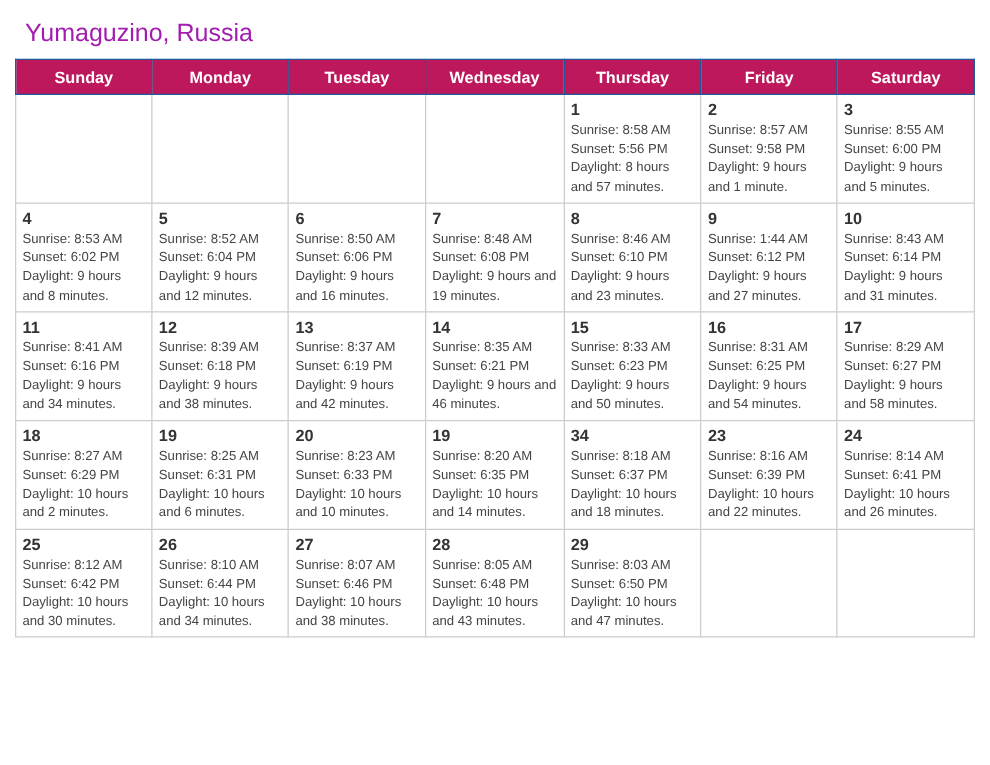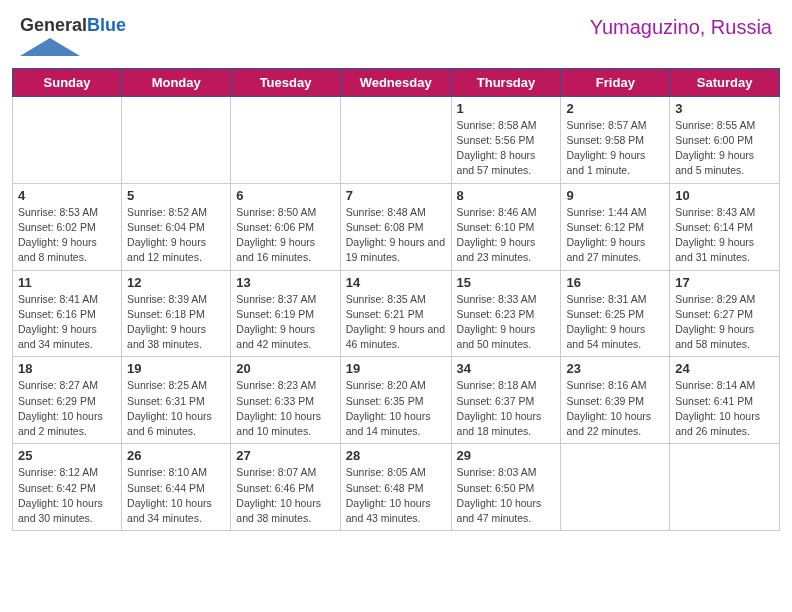--- a/index.html
+++ b/index.html
@@ -80,30 +80,20 @@
       line-height: 1.45;
     }
     tbody tr:nth-child(odd) td {
       background: #fff;
     }
   </style>
 </head>
 <body>
 
 <div class="header">
-  <div class="logo">
-    <div>
-      <div class="logo-text">
-        <span class="logo-general">General</span><span class="logo-blue">Blue</span>
-      </div>
-      <svg width="60" height="18" viewBox="0 0 60 18" style="margin-top:2px;">
-        <polygon points="0,18 30,0 60,18" fill="#2a6db5" opacity="0.85"></polygon>
-      </svg>
-    </div>
-  </div>
   <div class="title-block">
     <div class="location">Yumaguzino, Russia</div>
   </div>
 </div>
 
 <div class="calendar-wrapper">
   <table>
     <thead>
       <tr>
         <th>Sunday</th>

